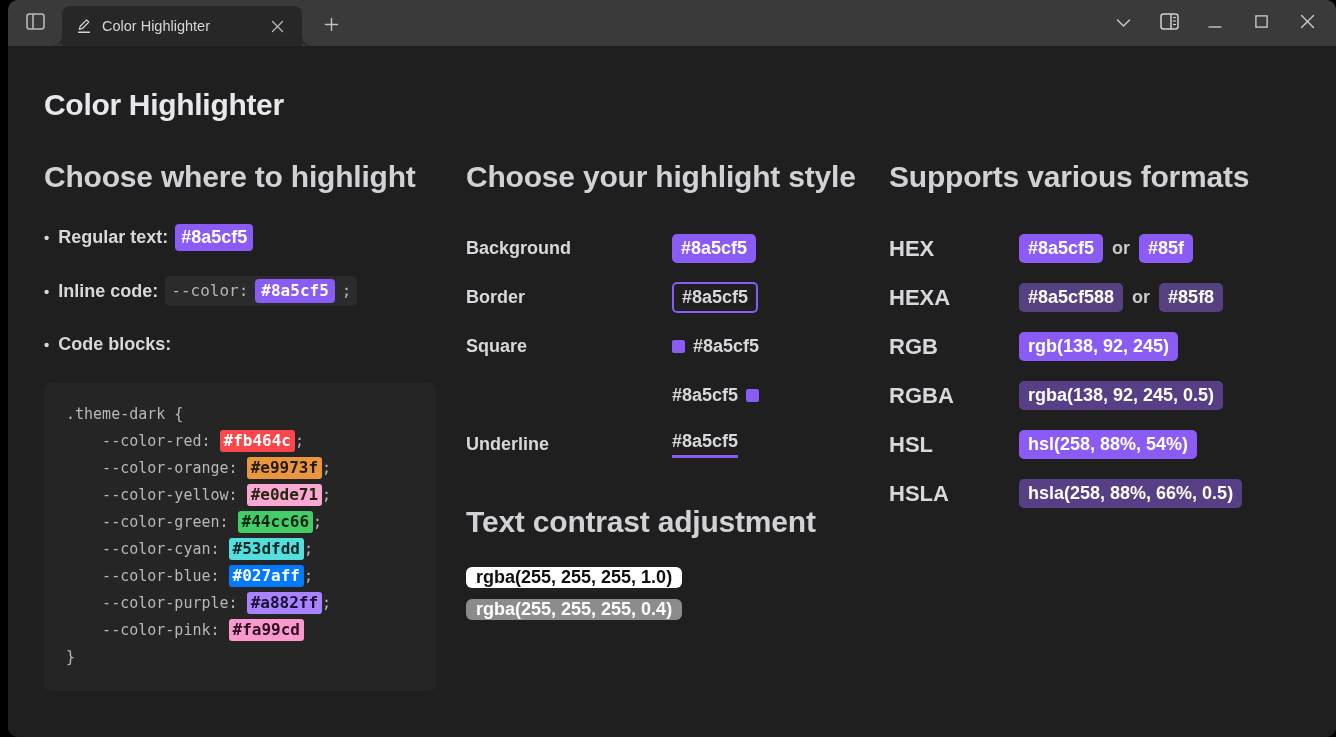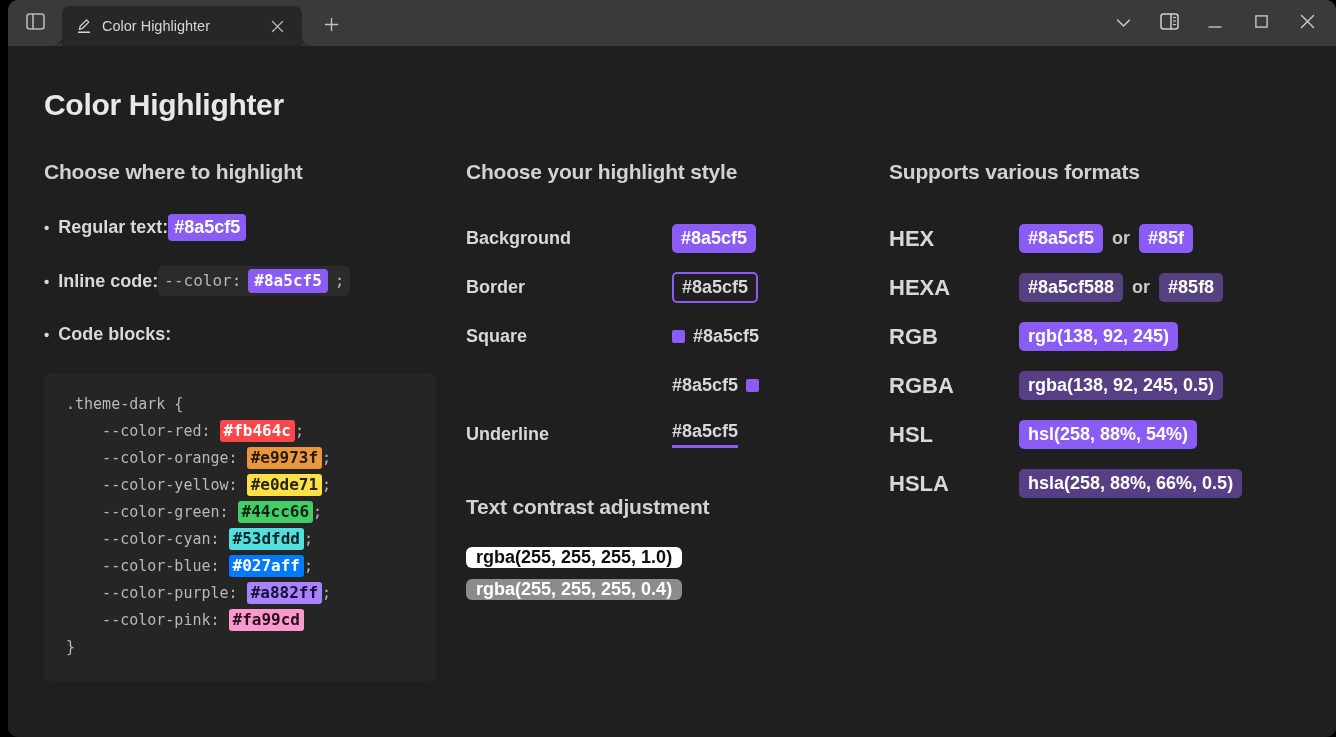--- a/index.html
+++ b/index.html
@@ -142,40 +142,40 @@
   .columns {
     display: flex;
     align-items: flex-start;
   }
 
   .col-left  { width: 430px; padding-left: 36px; }
   .col-mid   { width: 425px; padding-left: 28px; }
   .col-right { width: 420px; padding-left: 26px; }
 
   h2.section {
-    font-size: 21px;
+    font-size: 30px;
     font-weight: bold;
     color: #d2d2d6;
     letter-spacing: -0.2px;
     margin-bottom: 30px;
   }
 
   
   .bullet {
     display: flex;
     align-items: baseline;
     gap: 9px;
     font-size: 18px;
     font-weight: bold;
     color: #d8d8dc;
     margin-bottom: 25px;
     line-height: 1.5;
   }
   .bullet .dot { font-size: 15px; line-height: 1; color: #d8d8dc; }
-  .bullet .txt { display: flex; align-items: center; flex-wrap: wrap; }
+  .bullet .txt { display: flex; align-items: center; gap: 7px; flex-wrap: wrap; }
 
   .mono { font-family: "DejaVu Sans Mono", monospace; }
 
   .inline-code {
     background: #2b2b2b;
     border-radius: 5px;
     padding: 3px 6px;
     font-family: "DejaVu Sans Mono", monospace;
     font-size: 16px;
     font-weight: normal;
@@ -415,21 +415,21 @@
           <span class="txt">
             <span>Code blocks:</span>
           </span>
         </div>
 
         <div class="codeblock">
           <div class="ln">.theme-dark {</div>
           <div id="code-lines">
               <div class="ln"><span>    --color-red: </span><span class="chip" style="background: rgb(251, 70, 76); color: rgb(255, 255, 255);">#fb464c</span><span>;</span></div>
               <div class="ln"><span>    --color-orange: </span><span class="chip" style="background: rgb(233, 151, 63); color: rgb(36, 26, 8);">#e9973f</span><span>;</span></div>
-              <div class="ln"><span>    --color-yellow: </span><span class="chip" style="background: #fde047; color: rgb(38, 38, 16);">#e0de71</span><span>;</span></div>
+              <div class="ln"><span>    --color-yellow: </span><span class="chip" style="background: #f9a8d4; color: rgb(38, 38, 16);">#e0de71</span><span>;</span></div>
               <div class="ln"><span>    --color-green: </span><span class="chip" style="background: rgb(68, 204, 102); color: rgb(13, 36, 18);">#44cc66</span><span>;</span></div>
               <div class="ln"><span>    --color-cyan: </span><span class="chip" style="background: rgb(83, 223, 221); color: rgb(11, 36, 35);">#53dfdd</span><span>;</span></div>
               <div class="ln"><span>    --color-blue: </span><span class="chip" style="background: rgb(2, 122, 255); color: rgb(255, 255, 255);">#027aff</span><span>;</span></div>
               <div class="ln"><span>    --color-purple: </span><span class="chip" style="background: rgb(168, 130, 255); color: rgb(26, 16, 48);">#a882ff</span><span>;</span></div>
               <div class="ln"><span>    --color-pink: </span><span class="chip" style="background: rgb(250, 153, 205); color: rgb(43, 15, 31);">#fa99cd</span><span></span></div>
             </div>
           <div class="ln">}</div>
         </div>
       </div>
 

